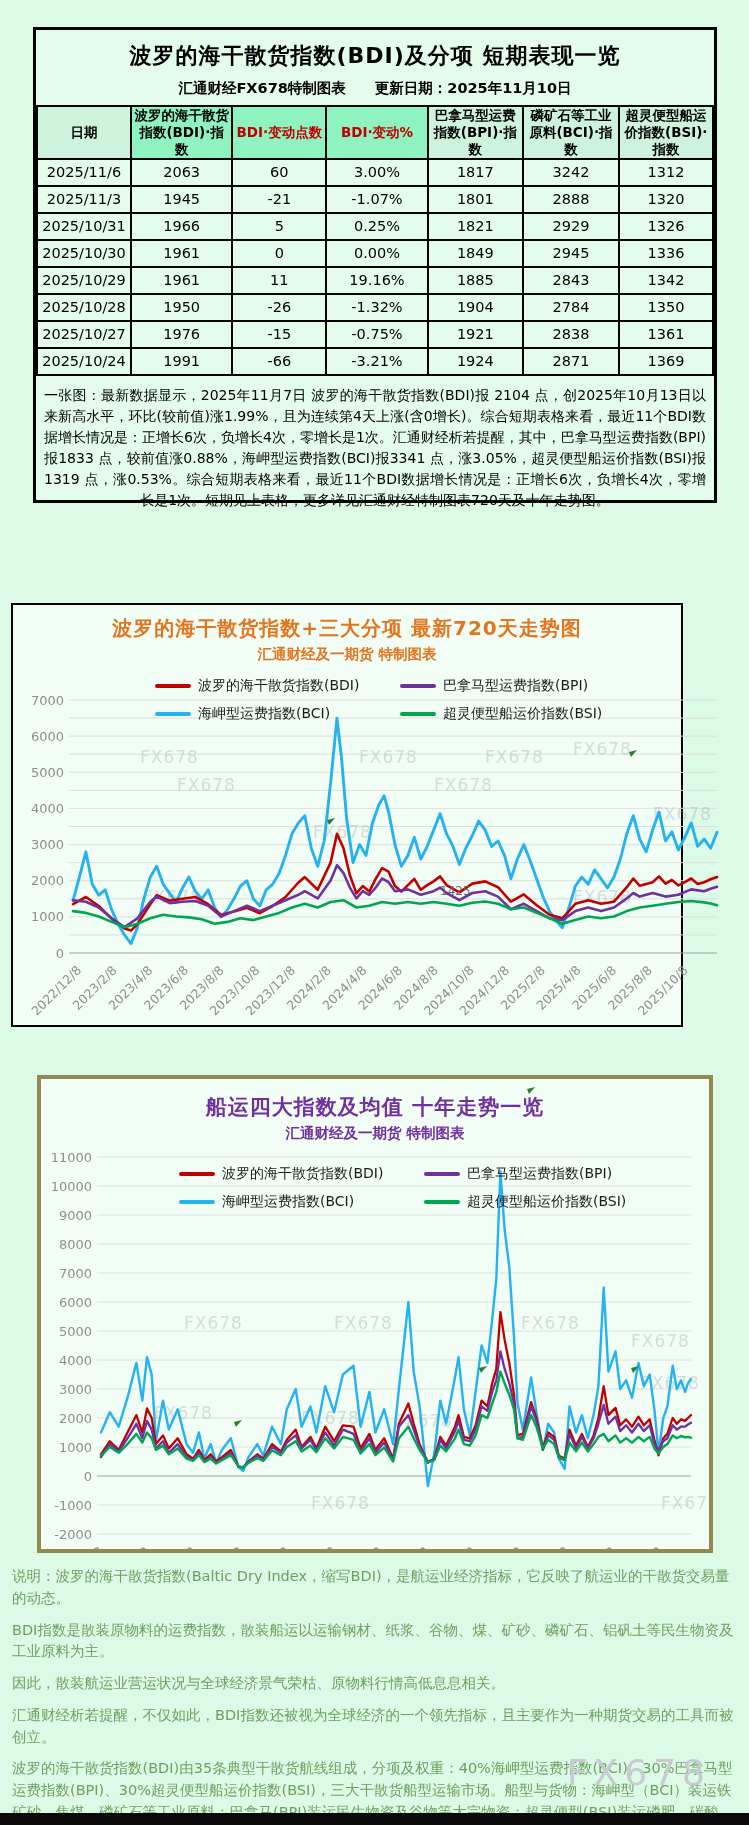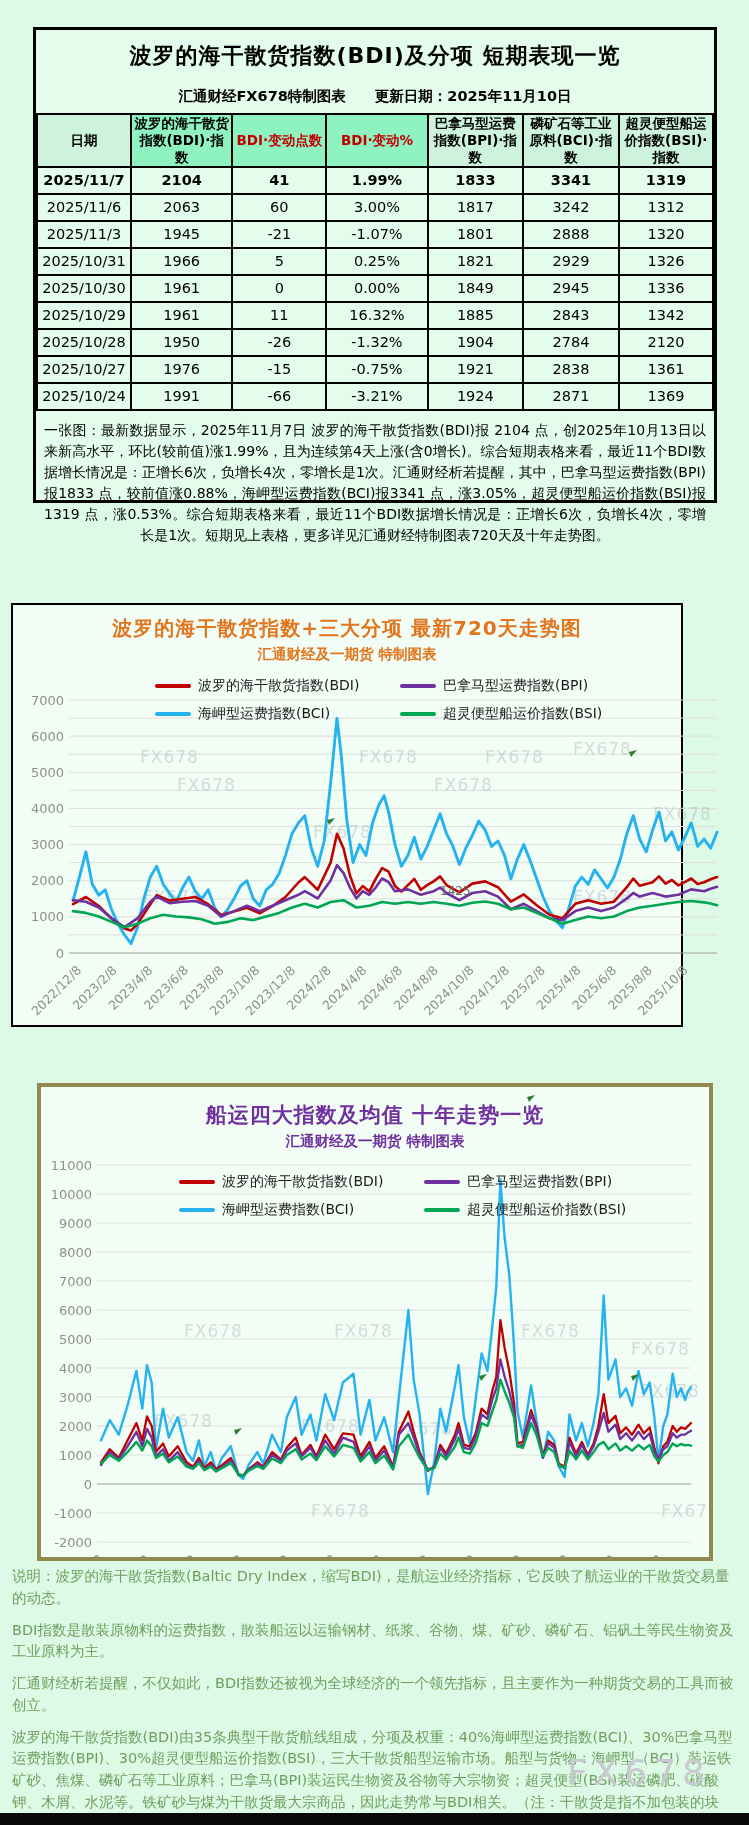--- a/index.html
+++ b/index.html
@@ -2,35 +2,35 @@
 <html><head>
 <meta charset="utf-8">
 <style>
   html,body{margin:0;padding:0;}
   body{width:749px;height:1825px;background:#dcfae6;font-family:"DejaVu Sans",sans-serif;position:relative;overflow:hidden;}
   .page{position:absolute;inset:0;}
 
   
   .panel-table{position:absolute;left:33px;top:27px;width:684px;height:476px;background:#e3fcec;border:3px solid #000;box-sizing:border-box;}
   .tbl-title{text-align:center;font-size:22px;font-weight:bold;color:#000;margin-top:11px;letter-spacing:1px;}
-  .tbl-subtitle{text-align:center;font-size:14.5px;font-weight:bold;color:#000;margin-top:16px;}
+  .tbl-subtitle{text-align:center;font-size:14.5px;font-weight:bold;color:#000;margin-top:8px;}
   table.bdi{border-collapse:collapse;width:100%;margin-top:7px;table-layout:fixed;}
   table.bdi th,table.bdi td{border:2px solid #000;text-align:center;padding:0 2px;box-sizing:border-box;}
   table.bdi th{font-size:13.5px;font-weight:bold;height:46px;line-height:1.25;}
   table.bdi td{font-size:14.5px;height:27px;color:#000;}
   th.h-light{background:#cdf3dc;color:#000;}
   th.h-bright{background:#8ff3c1;color:#000;}
   th.h-bright-red{background:#8ff3c1;color:#c00000;}
   tr.cur td{font-weight:bold;}
   .note{font-size:14px;line-height:1.5;color:#000;margin:9px 8px 0 8px;text-align:justify;text-align-last:center;}
 
   
   .chart-panel{position:absolute;box-sizing:border-box;background:#f1fdf5;}
   .panel-720{left:11px;top:603px;width:672px;height:424px;border:2px solid #000;}
-  .panel-10y{left:37px;top:1075px;width:676px;height:478px;border:4px solid #91894f;margin-top:8px;}
+  .panel-10y{left:37px;top:1075px;width:676px;height:478px;border:4px solid #91894f;}
   .chart-head{position:absolute;left:0;right:0;top:0;text-align:center;z-index:3;pointer-events:none;}
   .c-title{font-size:20px;font-weight:bold;margin-top:10px;letter-spacing:1px;}
   .c-sub{font-size:14.5px;font-weight:bold;margin-top:3px;}
   .panel-720 .c-title,.panel-720 .c-sub{color:#e2751d;}
   .panel-10y .c-title{color:#7030a0;font-size:21px;margin-top:14px;}
   .panel-10y .c-sub{color:#7030a0;}
   .legend{position:absolute;z-index:3;display:grid;grid-template-columns:215px auto;row-gap:10px;column-gap:30px;}
   .panel-720 .legend{left:142px;top:72px;}
   .panel-10y .legend{left:138px;top:86px;}
   .lg-item{display:flex;align-items:center;gap:7px;font-size:14px;color:#1a1a1a;white-space:nowrap;}
@@ -66,29 +66,20 @@
             <th class="h-light">日期</th>
             <th class="h-bright">波罗的海干散货指数(BDI)·指数</th>
             <th class="h-bright-red">BDI·变动点数</th>
             <th class="h-bright-red">BDI·变动%</th>
             <th class="h-light">巴拿马型运费指数(BPI)·指数</th>
             <th class="h-light">磷矿石等工业原料(BCI)·指数</th>
             <th class="h-light">超灵便型船运价指数(BSI)·指数</th>
           </tr>
         </thead>
       <tbody>
-          <tr class="cur">
-            <td>2025/11/7</td>
-            <td>2104</td>
-            <td>41</td>
-            <td>1.99%</td>
-            <td>1833</td>
-            <td>3341</td>
-            <td>1319</td>
-          </tr>
           <tr>
             <td>2025/11/6</td>
             <td>2063</td>
             <td>60</td>
             <td>3.00%</td>
             <td>1817</td>
             <td>3242</td>
             <td>1312</td>
           </tr>
           <tr>
@@ -115,33 +106,33 @@
             <td>0</td>
             <td>0.00%</td>
             <td>1849</td>
             <td>2945</td>
             <td>1336</td>
           </tr>
           <tr>
             <td>2025/10/29</td>
             <td>1961</td>
             <td>11</td>
-            <td>16.32%</td>
+            <td>19.16%</td>
             <td>1885</td>
             <td>2843</td>
             <td>1342</td>
           </tr>
           <tr>
             <td>2025/10/28</td>
             <td>1950</td>
             <td>-26</td>
             <td>-1.32%</td>
             <td>1904</td>
             <td>2784</td>
-            <td>2120</td>
+            <td>1350</td>
           </tr>
           <tr>
             <td>2025/10/27</td>
             <td>1976</td>
             <td>-15</td>
             <td>-0.75%</td>
             <td>1921</td>
             <td>2838</td>
             <td>1361</td>
           </tr>
@@ -326,19 +317,20 @@
         <path d="M486 10 l8 -2 l-6 7 z" fill="#2e7d32"></path>
         <path d="M438 289 l8 -2 l-6 7 z" fill="#2e7d32"></path>
         <path d="M590 289 l8 -2 l-6 7 z" fill="#2e7d32"></path>
         <path d="M193 343 l8 -2 l-6 7 z" fill="#2e7d32"></path>
       </svg>
   </div>
 
   <div class="footer">
       <p>说明：波罗的海干散货指数(Baltic Dry Index，缩写BDI)，是航运业经济指标，它反映了航运业的干散货交易量的动态。</p>
       <p>BDI指数是散装原物料的运费指数，散装船运以运输钢材、纸浆、谷物、煤、矿砂、磷矿石、铝矾土等民生物资及工业原料为主。</p>
+      <p>因此，散装航运业营运状况与全球经济景气荣枯、原物料行情高低息息相关。</p>
       <p>汇通财经析若提醒，不仅如此，BDI指数还被视为全球经济的一个领先指标，且主要作为一种期货交易的工具而被创立。</p>
       <p>波罗的海干散货指数(BDI)由35条典型干散货航线组成，分项及权重：40%海岬型运费指数(BCI)、30%巴拿马型运费指数(BPI)、30%超灵便型船运价指数(BSI)，三大干散货船型运输市场。船型与货物：海岬型（BCI）装运铁矿砂、焦煤、磷矿石等工业原料；巴拿马(BPI)装运民生物资及谷物等大宗物资；超灵便型(BSI)装运磷肥、碳酸钾、木屑、水泥等。铁矿砂与煤为干散货最大宗商品，因此走势常与BDI相关。（注：干散货是指不加包装的块状、颗粒状、粉末状的货物。）</p>
     </div>
 
   <div class="big-wm">FX678</div>
   <div class="bottom-bar"></div>
 </div>
 
 </body></html>

